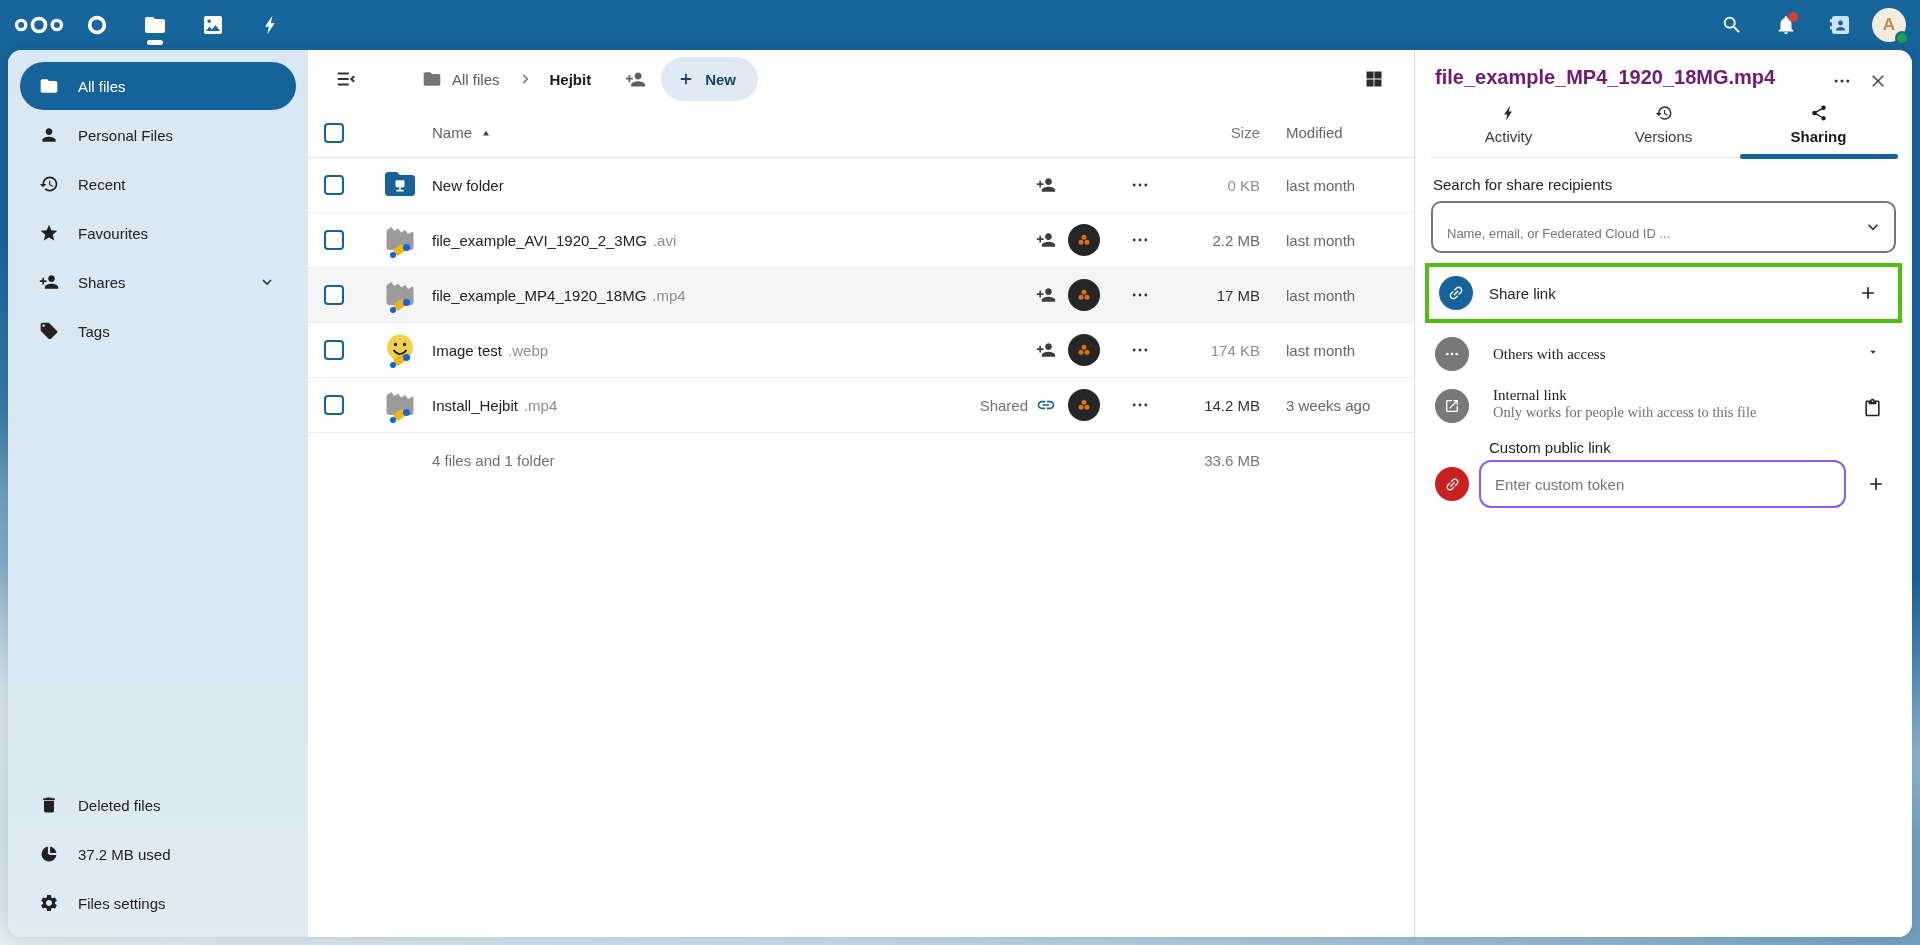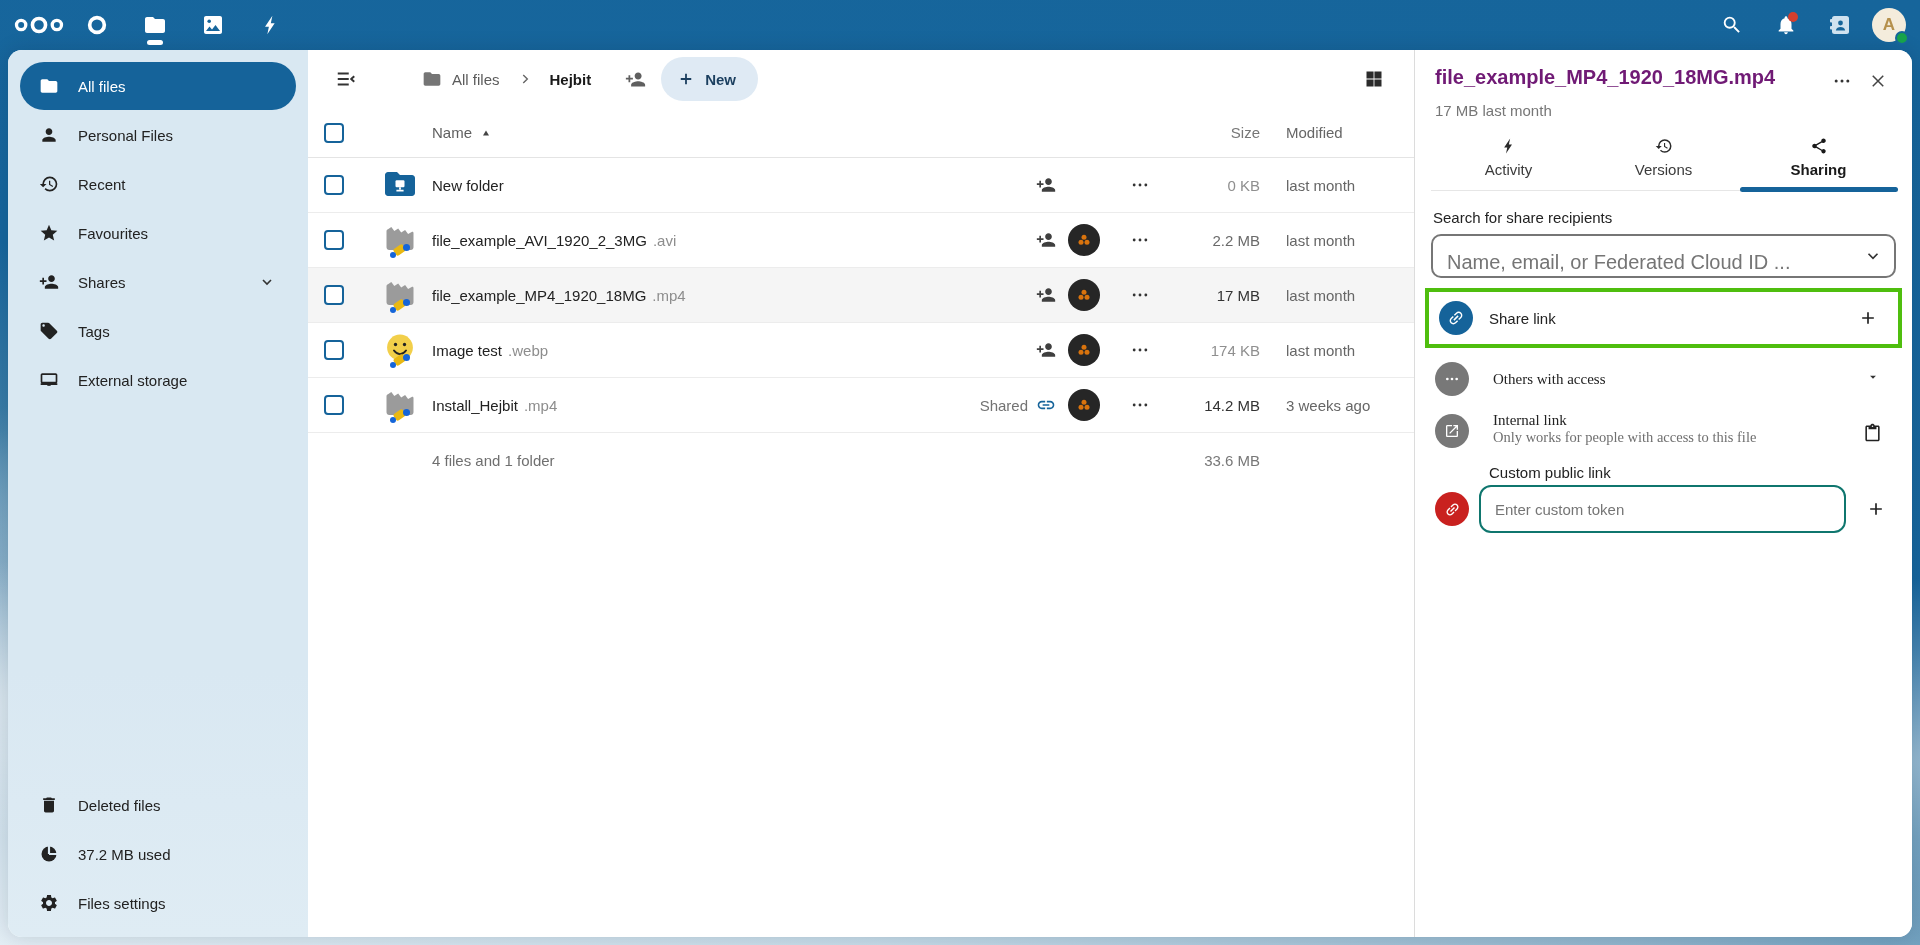--- a/index.html
+++ b/index.html
@@ -83,38 +83,38 @@
   .panel-title { font-size:20px; font-weight:bold; color:#701a75; flex:1; padding-left:4px; white-space:nowrap; overflow:hidden; }
   .panel-more { width:36px; height:30px; display:flex; align-items:center; justify-content:center; color:#333; cursor:pointer; }
   .panel-close { width:36px; height:30px; display:flex; align-items:center; justify-content:center; color:#444; font-size:22px; cursor:pointer; }
   .panel-sub { color:#767676; padding:6px 0 10px 4px; }
   .tabs { display:flex; border-bottom:1px solid #e6e6e6; position:relative; }
   .tab { flex:1; display:flex; flex-direction:column; align-items:center; gap:6px; padding:8px 0 12px; color:#3b3b3b; cursor:pointer; position:relative; }
   .tab.active { font-weight:bold; color:#1a1a1a; }
   .tab.active::after { content:""; position:absolute; bottom:-2px; left:50%; transform:translateX(-50%); width:158px; height:5px; border-radius:3px; background:#15639a; }
   .share-search-label { margin:18px 0 8px 2px; color:#222; }
   .share-input-wrap { position:relative; }
-  .share-input { width:100%; height:44px; border:2px solid #767676; border-radius:10px; padding:12px 44px 0 14px; font-size:20px; font-family:inherit; color:#222; background:#fff; }
+  .share-input { width:100%; height:52px; border:2px solid #767676; border-radius:10px; padding:12px 44px 0 14px; font-size:13px; font-family:inherit; color:#222; background:#fff; }
   .share-input::placeholder { color:#757575; }
   .input-chevron { position:absolute; right:14px; top:50%; transform:translateY(-50%); color:#333; pointer-events:none; }
   .sharelink-box { border:4px solid #4fbe0e; margin:10px -6px 6px -6px; padding:6px 10px; display:flex; align-items:center; gap:16px; background:#fff; cursor:pointer; }
   .circle-ic { width:34px; height:34px; border-radius:50%; display:flex; align-items:center; justify-content:center; flex:0 0 34px; }
   .circle-blue { background:#15639a; color:#fff; }
   .circle-gray { background:#787878; color:#fff; }
   .circle-red { background:#c9211f; color:#fff; }
   .sharelink-label { flex:1; color:#222; }
   .plus-btn { width:40px; height:40px; display:flex; align-items:center; justify-content:center; font-size:26px; font-weight:300; color:#222; cursor:pointer; }
   .prow { display:flex; align-items:center; gap:24px; padding:8px 4px;font-family:Liberation Serif, serif; }
   .prow-label { flex:1; color:#222; }
   .prow-sub { color:#6f6f6f; font-size:14.5px; }
   .tri-down { color:#333; cursor:pointer; padding:0 12px; }
   .copy-btn { width:40px; height:40px; display:flex; align-items:center; justify-content:center; cursor:pointer; color:#222; }
   .custom-label { margin:4px 0 4px 58px; color:#222; }
   .custom-row { display:flex; align-items:center; gap:10px; padding:0 0 8px 4px; }
-  .custom-input { flex:1; height:48px; border:2px solid #0f766e; border-radius:12px; padding:0 14px; font-size:15px; font-family:inherit; color:#222; }
+  .custom-input { flex:1; height:48px; border:2px solid #8b5cf6; border-radius:12px; padding:0 14px; font-size:15px; font-family:inherit; color:#222; }
   .custom-input::placeholder { color:#757575; }
 </style>
 </head>
 <body>
 
 <div class="topbar">
   <div class="tb-left">
     <div class="tb-app">
       <svg width="62" height="22" viewBox="0 0 70 24">
         <circle cx="10" cy="12" r="6.5" fill="none" stroke="#fff" stroke-width="4.6"></circle>
@@ -207,27 +207,20 @@
       <span class="nav-label">Shares</span>
       <svg class="nav-chevron" width="16" height="16" viewBox="0 0 24 24" fill="none" stroke="#333" stroke-width="2.4">
           <path d="M6 9l6 6 6-6"></path>
         </svg>
     </div>
     <div class="nav-item">
       <svg width="20" height="20" viewBox="0 0 24 24" fill="#222">
           <path d="M21.41 11.58l-9-9C12.05 2.22 11.55 2 11 2H4c-1.1 0-2 .9-2 2v7c0 .55.22 1.05.59 1.42l9 9c.36.36.86.58 1.41.58s1.05-.22 1.41-.59l7-7c.37-.36.59-.86.59-1.41s-.23-1.06-.59-1.42zM5.5 7C4.67 7 4 6.33 4 5.5S4.67 4 5.5 4 7 4.67 7 5.5 6.33 7 5.5 7z"></path>
         </svg>
       <span class="nav-label">Tags</span>
-    </div>
-    <div class="nav-item">
-      <svg width="20" height="20" viewBox="0 0 24 24" fill="#222">
-          <path d="M20 16c1.1 0 2-.9 2-2V6c0-1.1-.9-2-2-2H4c-1.1 0-2 .9-2 2v8c0 1.1.9 2 2 2h-2v2h20v-2h-2zM4 6h16v8H4V6z"></path>
-          <rect x="10" y="17" width="4" height="2" fill="#222"></rect>
-        </svg>
-      <span class="nav-label">External storage</span>
     </div>
 
     <div class="sidebar-spacer"></div>
 
     <div class="nav-item">
       <svg width="20" height="20" viewBox="0 0 24 24" fill="#222">
           <path d="M6 19c0 1.1.9 2 2 2h8c1.1 0 2-.9 2-2V7H6v12zM19 4h-3.5l-1-1h-5l-1 1H5v2h14V4z"></path>
         </svg>
       <span class="nav-label">Deleted files</span>
     </div>
@@ -570,21 +563,20 @@
             <circle cx="12" cy="12" r="1.8"></circle>
             <circle cx="19" cy="12" r="1.8"></circle>
           </svg>
       </div>
       <div class="panel-close">
         <svg width="18" height="18" viewBox="0 0 24 24" fill="none" stroke="#444" stroke-width="2">
             <path d="M5 5l14 14M19 5L5 19"></path>
           </svg>
       </div>
     </div>
-    <div class="panel-sub">17 MB last month</div>
 
     <div class="tabs">
       <div class="tab">
         <svg width="18" height="18" viewBox="0 0 24 24" fill="#2b2b2b">
             <path d="M13.5 2 5.5 14h4.2l-1.7 8 8-12h-4.2z"></path>
           </svg>
         <span>Activity</span>
       </div>
       <div class="tab">
         <svg width="18" height="18" viewBox="0 0 24 24" fill="#2b2b2b">

